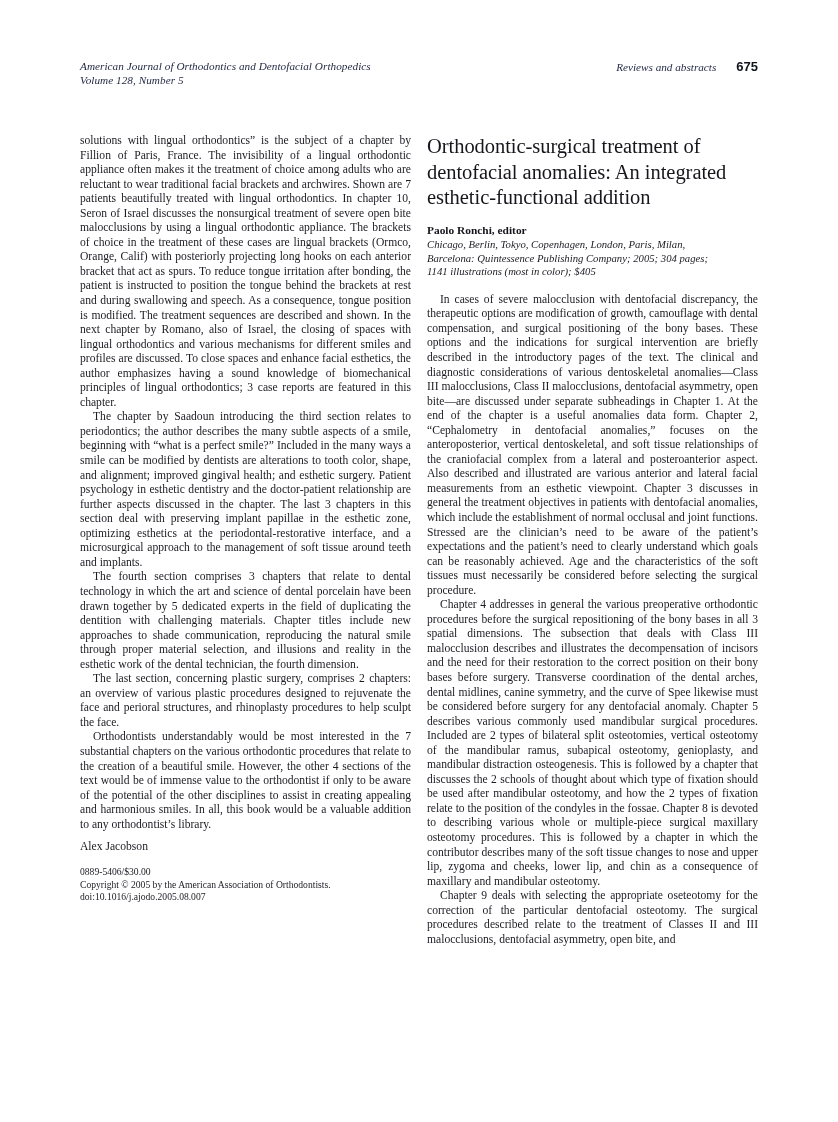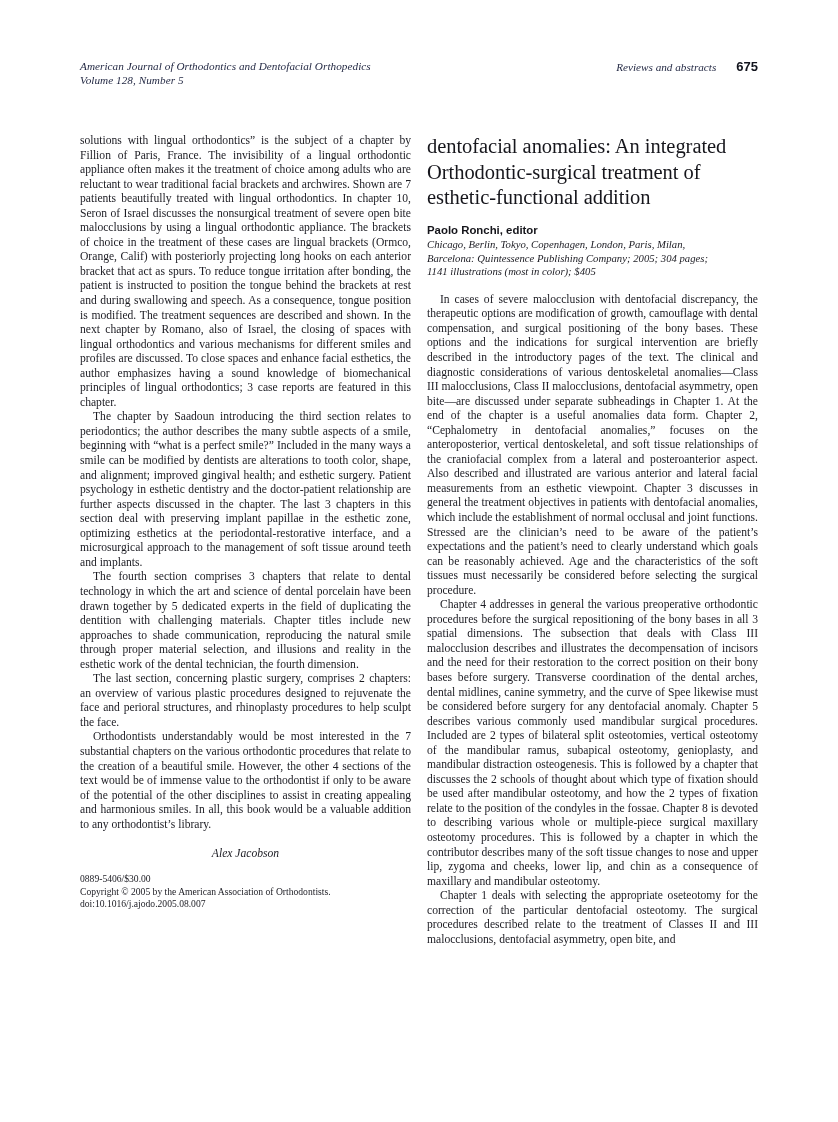--- a/index.html
+++ b/index.html
@@ -79,23 +79,22 @@
     font-size: 11.6px;
     line-height: 14.55px;
     text-align: justify;
     text-justify: inter-word;
     hyphens: none;
     color: #1b1b22;
   }
   .body-text p.indent { text-indent: 13px; }
 
   .signature {
-    margin-top: 14px;
-    text-align: center;
-    font-style: italic;
+    margin-top: 7px;
+    text-align: left;
     font-size: 11.6px;
     line-height: 16px;
     color: #1b1b22;
   }
 
   
   .footnote {
     margin-top: 11px;
     font-size: 9.6px;
     line-height: 12.4px;
@@ -109,21 +108,21 @@
     font-size: 20.5px;
     line-height: 25.5px;
     font-weight: normal;
     color: #16161c;
     letter-spacing: -0.05px;
   }
   .article-title .t-line { display: block; }
 
   .editor-line {
     margin: 0 0 1px 0;
-    font-family: Liberation Sans, sans-serif;
+    font-family: Liberation Serif, serif;
     font-weight: bold;
     font-size: 11.4px;
     line-height: 14.5px;
     color: #15151b;
   }
   .pub-info {
     margin: 0 0 14px 0;
     font-style: italic;
     font-size: 10.7px;
     line-height: 13.6px;
@@ -161,34 +160,34 @@
 
       <div class="footnote">
         <div>0889-5406/$30.00</div>
         <div>Copyright © 2005 by the American Association of Orthodontists.</div>
         <div>doi:10.1016/j.ajodo.2005.08.007</div>
       </div>
     </div>
 
     <div class="col col-right">
       <h1 class="article-title">
+        <span class="t-line">Orthodontic-surgical treatment of</span>
         <span class="t-line">dentofacial anomalies: An integrated</span>
-        <span class="t-line">Orthodontic-surgical treatment of</span>
         <span class="t-line">esthetic-functional addition</span>
       </h1>
 
       <div class="editor-line">Paolo Ronchi, editor</div>
 
       <div class="pub-info">
         <span class="p-line">Chicago, Berlin, Tokyo, Copenhagen, London, Paris, Milan,</span>
         <span class="p-line">Barcelona: Quintessence Publishing Company; 2005; 304 pages;</span>
         <span class="p-line">1141 illustrations (most in color); $405</span>
       </div>
 
       <div class="body-text">
         <p class="indent">In cases of severe malocclusion with dentofacial discrepancy, the therapeutic options are modification of growth, camouflage with dental compensation, and surgical positioning of the bony bases. These options and the indications for surgical intervention are briefly described in the introductory pages of the text. The clinical and diagnostic considerations of various dentoskeletal anomalies—Class III malocclusions, Class II malocclusions, dentofacial asymmetry, open bite—are discussed under separate subheadings in Chapter 1. At the end of the chapter is a useful anomalies data form. Chapter 2, “Cephalometry in dentofacial anomalies,” focuses on the anteroposterior, vertical dentoskeletal, and soft tissue relationships of the craniofacial complex from a lateral and posteroanterior aspect. Also described and illustrated are various anterior and lateral facial measurements from an esthetic viewpoint. Chapter 3 discusses in general the treatment objectives in patients with dentofacial anomalies, which include the establishment of normal occlusal and joint functions. Stressed are the clinician’s need to be aware of the patient’s expectations and the patient’s need to clearly understand which goals can be reasonably achieved. Age and the characteristics of the soft tissues must necessarily be considered before selecting the surgical procedure.</p>
         <p class="indent">Chapter 4 addresses in general the various preoperative orthodontic procedures before the surgical repositioning of the bony bases in all 3 spatial dimensions. The subsection that deals with Class III malocclusion describes and illustrates the decompensation of incisors and the need for their restoration to the correct position on their bony bases before surgery. Transverse coordination of the dental arches, dental midlines, canine symmetry, and the curve of Spee likewise must be considered before surgery for any dentofacial anomaly. Chapter 5 describes various commonly used mandibular surgical procedures. Included are 2 types of bilateral split osteotomies, vertical osteotomy of the mandibular ramus, subapical osteotomy, genioplasty, and mandibular distraction osteogenesis. This is followed by a chapter that discusses the 2 schools of thought about which type of fixation should be used after mandibular osteotomy, and how the 2 types of fixation relate to the position of the condyles in the fossae. Chapter 8 is devoted to describing various whole or multiple-piece surgical maxillary osteotomy procedures. This is followed by a chapter in which the contributor describes many of the soft tissue changes to nose and upper lip, zygoma and cheeks, lower lip, and chin as a consequence of maxillary and mandibular osteotomy.</p>
-        <p class="indent">Chapter 1 deals with selecting the appropriate oseteotomy for the correction of the particular dentofacial osteotomy. The surgical procedures described relate to the treatment of Classes II and III malocclusions, dentofacial asymmetry, open bite, and</p>
+        <p class="indent">Chapter 9 deals with selecting the appropriate oseteotomy for the correction of the particular dentofacial osteotomy. The surgical procedures described relate to the treatment of Classes II and III malocclusions, dentofacial asymmetry, open bite, and</p>
       </div>
     </div>
 
   </div>
 </div>
 
 </body></html>

